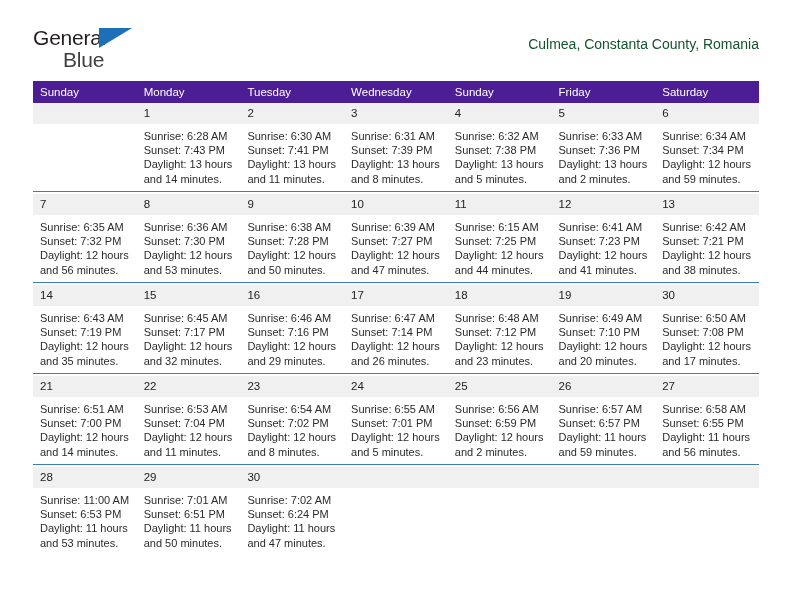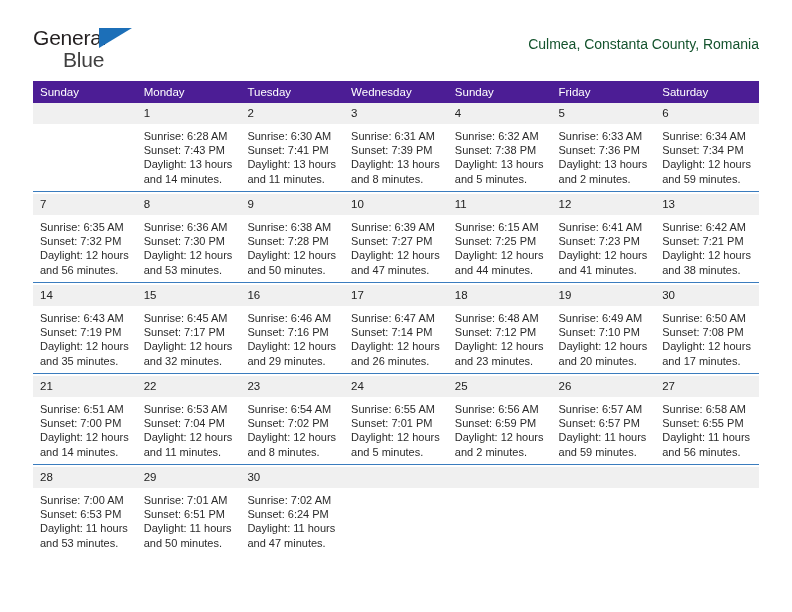--- a/index.html
+++ b/index.html
@@ -553,21 +553,21 @@
         </tr>
         <tr class="week-sep">
           <td colspan="7"></td>
         </tr>
         <tr>
           <td>
             <div class="cell">
               <div class="cell-inner">
                 <div class="daynum">28</div>
                 <div class="info">
-                  <div>Sunrise: 7:00 AM</div>
+                  <div>Sunrise: 11:00 AM</div>
                   <div>Sunset: 6:53 PM</div>
                   <div>Daylight: 11 hours</div>
                   <div>and 53 minutes.</div>
                 </div>
               </div>
             </div>
           </td>
           <td>
             <div class="cell">
               <div class="cell-inner">

